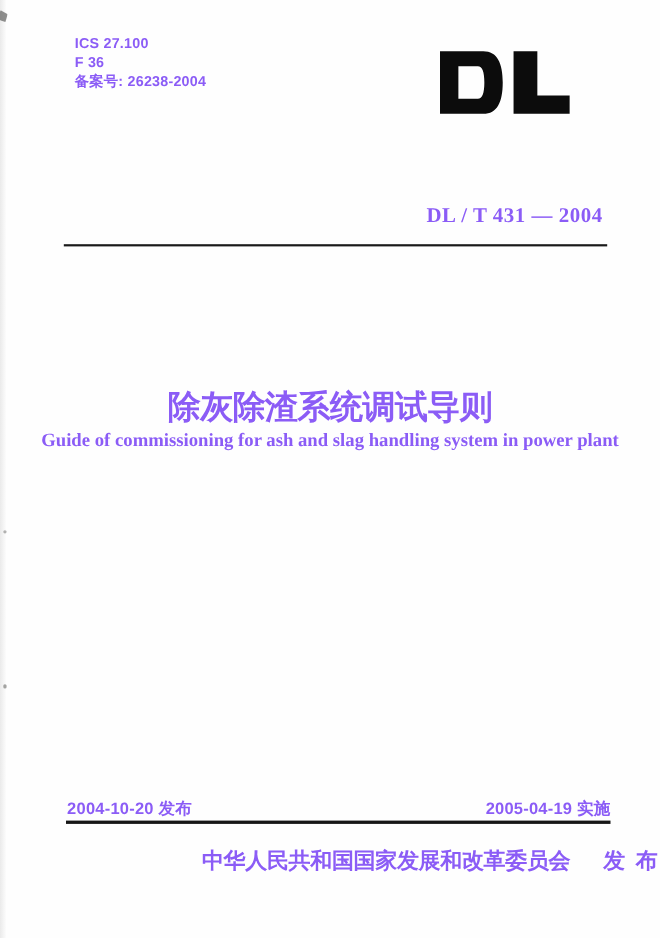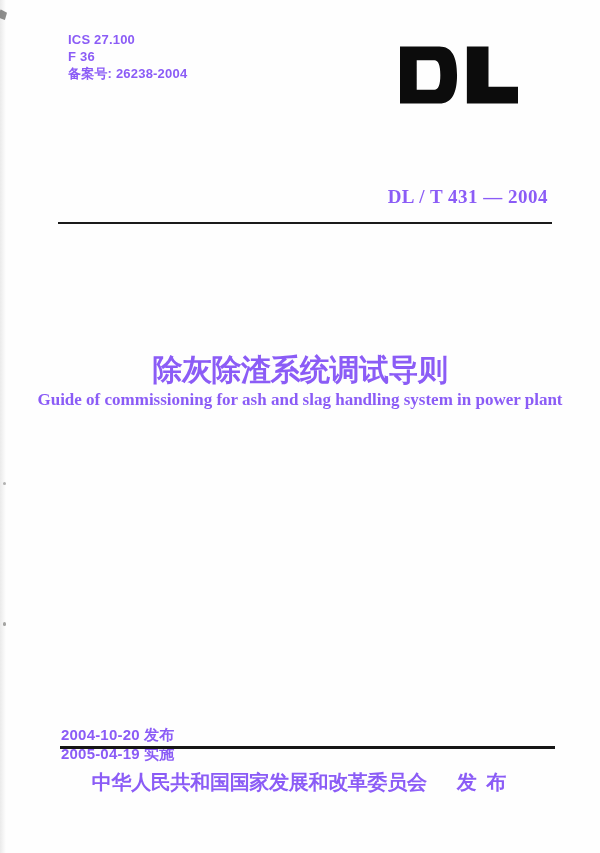--- a/index.html
+++ b/index.html
@@ -108,38 +108,37 @@
     position: absolute;
     left: 61px;
     right: 45px;
     top: 726px;
     display: flex;
     justify-content: space-between;
     font-size: 15px;
     font-weight: bold;
     letter-spacing: 0.2px;
     white-space: nowrap;
-    flex-direction: column;
   }
 
   .rule-bottom {
     position: absolute;
     left: 60px;
     top: 746px;
     width: 495px;
     height: 2.5px;
     background: #161616;
   }
 
   .publisher-row {
     position: absolute;
     left: 0; right: 0;
     top: 769px;
     display: flex;
-    justify-content: center;
+    justify-content: flex-end;
     align-items: baseline;
     font-size: 20px;
     font-weight: bold;
     letter-spacing: -0.3px;
     white-space: nowrap;
   }
   .publish-label {
     margin-left: 30px;
     letter-spacing: 2px;
   }

